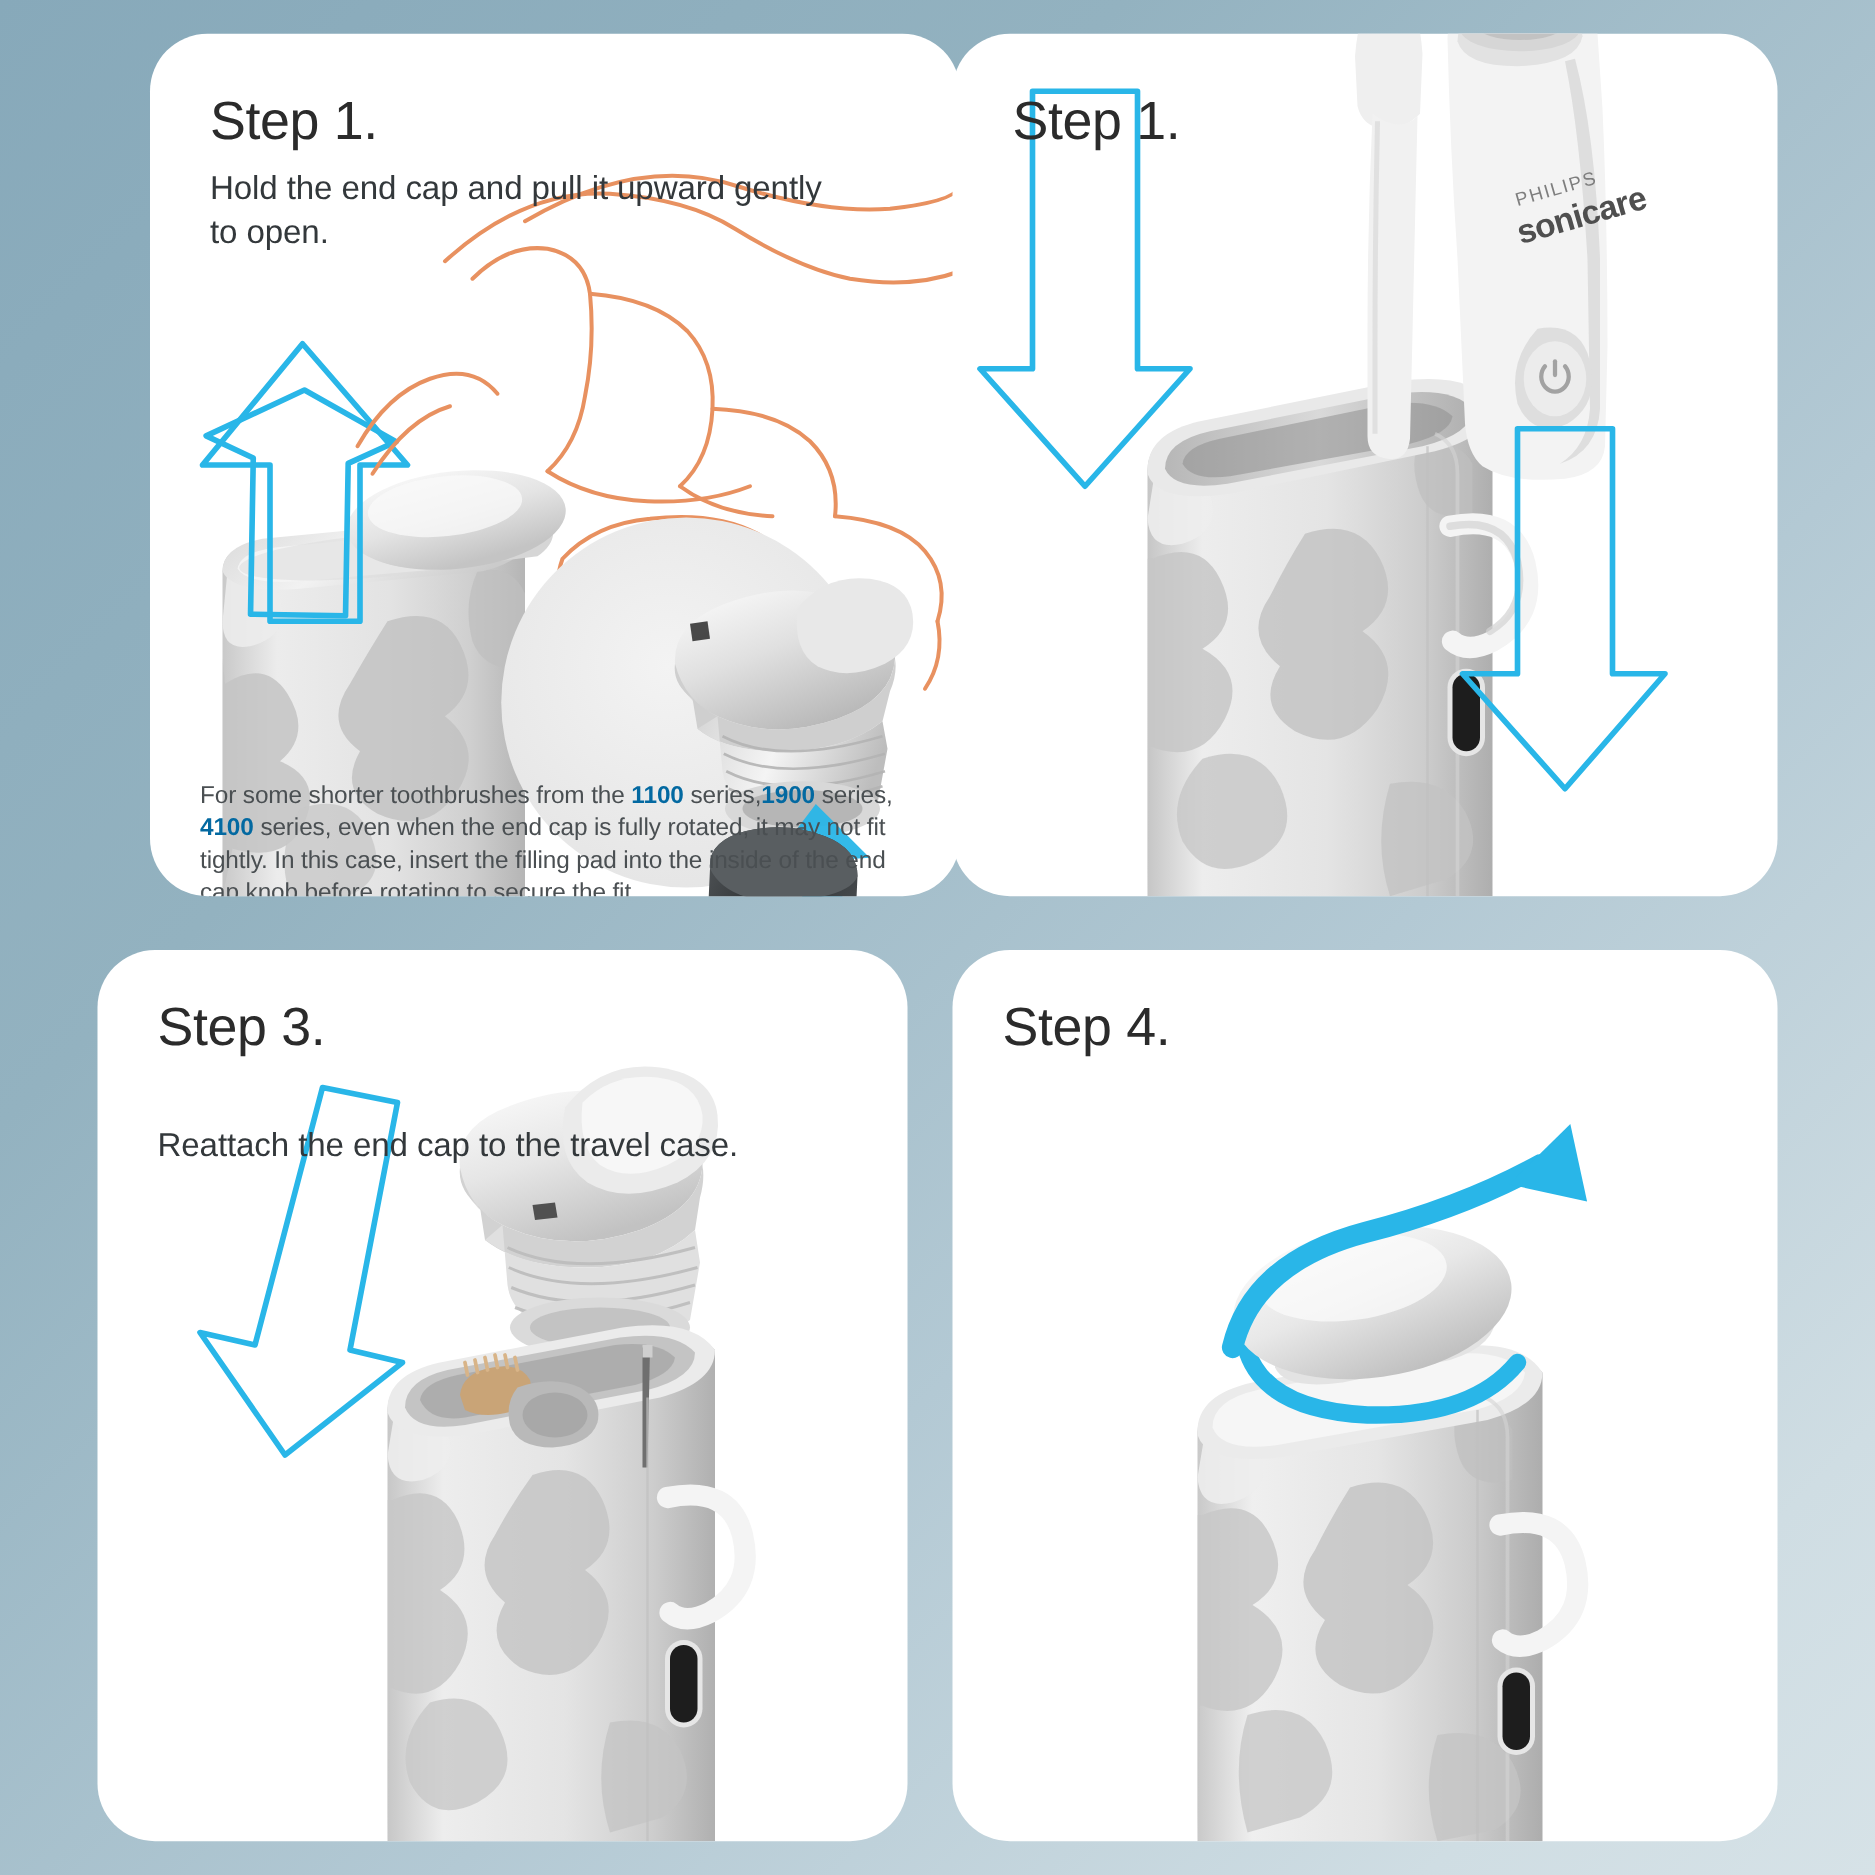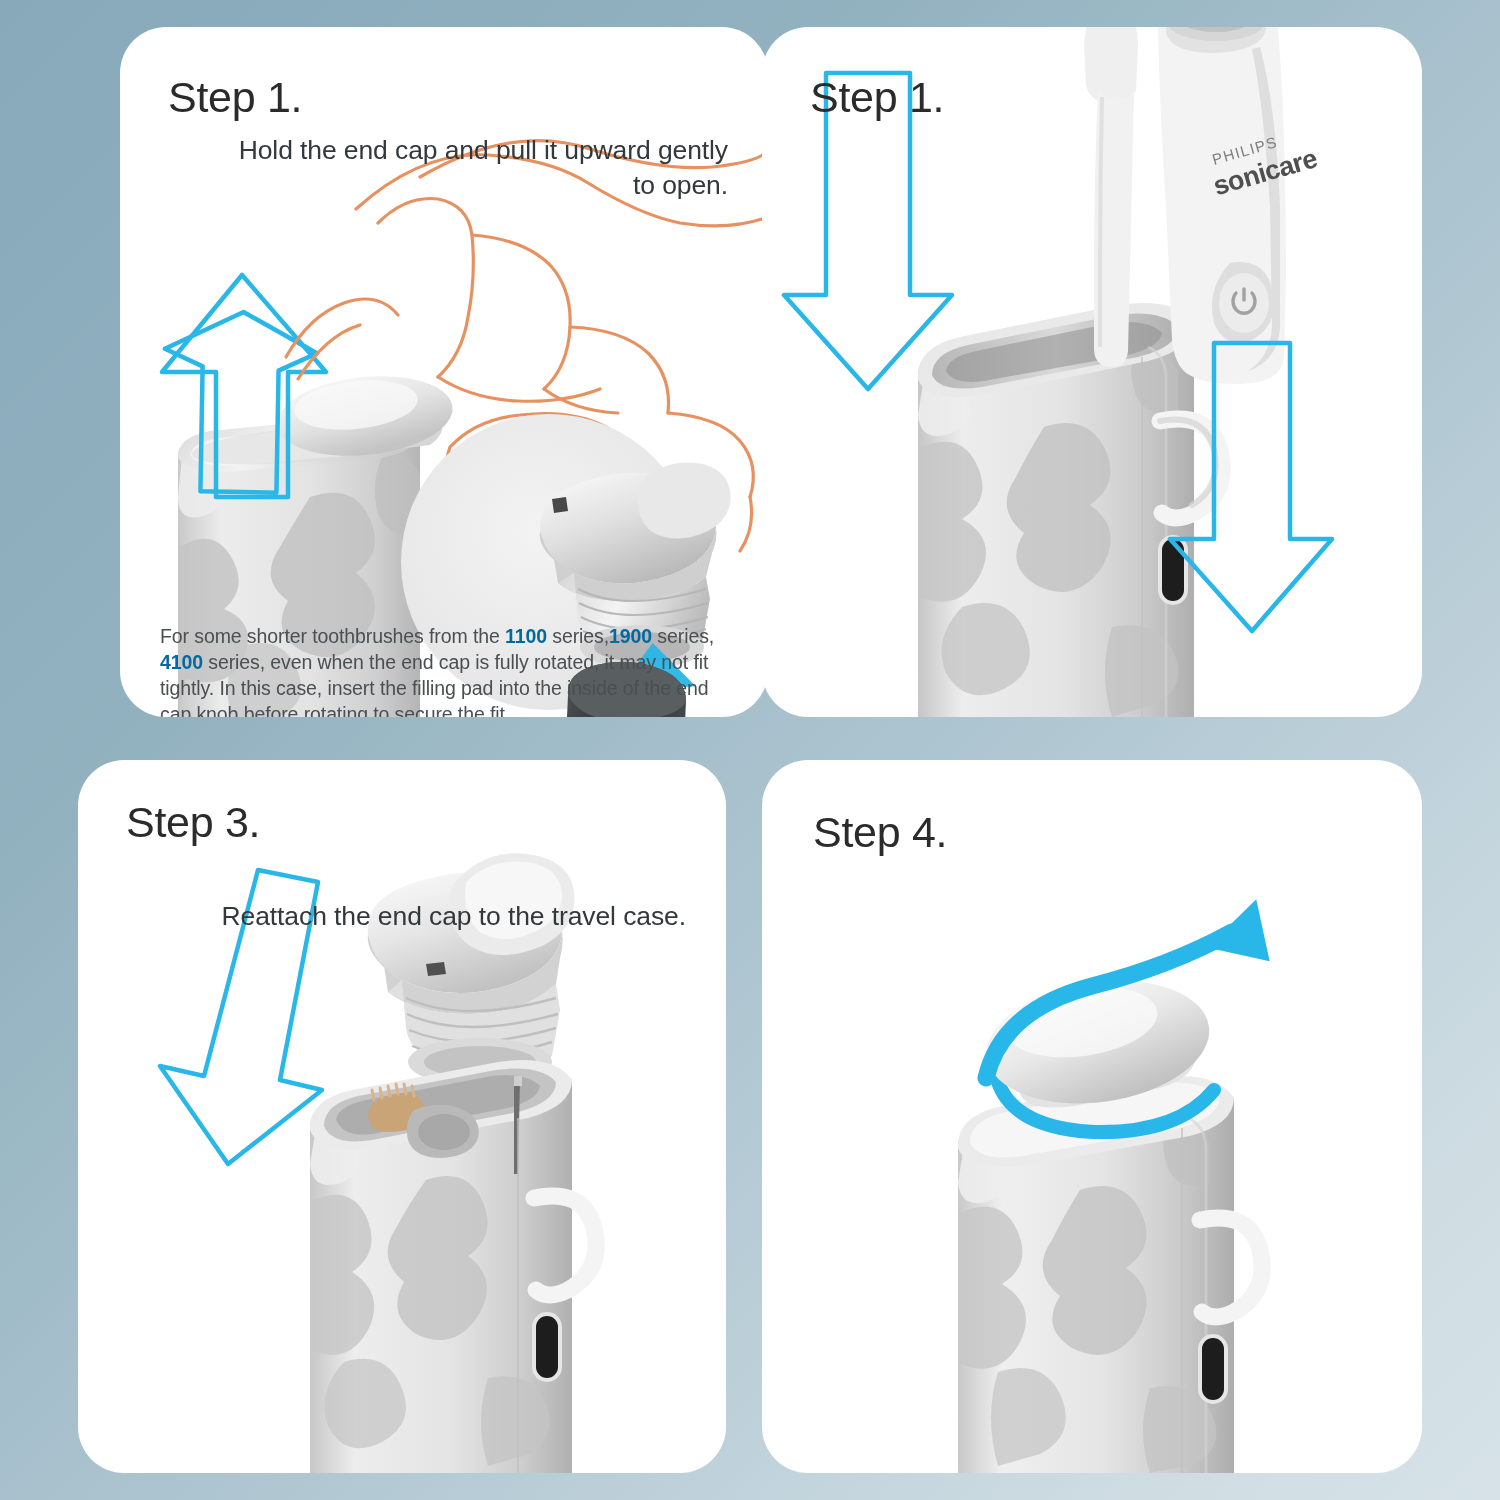--- a/index.html
+++ b/index.html
@@ -18,21 +18,21 @@
   #panel-2{left:762px; top:27px;   width:660px;  height:690px;}
   #panel-3{left:78px;  top:760px;  width:648px;  height:713px;}
   #panel-4{left:762px; top:760px;  width:660px;  height:713px;}
 
   .step-title{
     position:absolute;font-size:43px;color:#2b2b2b;font-weight:400;
     letter-spacing:-0.3px;white-space:nowrap;
   }
   .step-body{
     position:absolute;font-size:26.5px;line-height:1.33;color:#33383b;
-    font-weight:400;letter-spacing:-0.1px;white-space:pre-line;text-align:right;
+    font-weight:400;letter-spacing:-0.1px;white-space:pre-line;
   }
   .footnote{
     position:absolute;font-size:19.5px;line-height:1.33;color:#4a4f52;
     letter-spacing:-0.1px;white-space:pre-line;z-index:9;
   }
   .footnote b{font-weight:bold;color:#0369a1;}
 
   .art{position:absolute;left:0;top:0;width:100%;height:100%;}
   .art svg{position:absolute;left:0;top:0;overflow:visible;}
 </style>
@@ -407,16 +407,16 @@
         <g>
           <path d="M438 460 Q488 450 498 490 Q508 532 472 552 Q452 562 440 552" fill="none" stroke="#f4f4f4" stroke-width="17" stroke-linecap="round"></path>
         </g>
         <g>
           <rect x="436" y="574" width="30" height="70" rx="15" fill="#e6e6e6"></rect>
           <rect x="440" y="578" width="22" height="62" rx="11" fill="#1d1d1d"></rect>
         </g>
       </svg>
     </div>
 
-    <div class="step-title" style="left:51px;top:38px;margin-top:10px;">Step 4.</div>
+    <div class="step-title" style="left:40px;top:38px;">Step 4.</div>
   </div>
 
 </div>
 
 </body></html>

